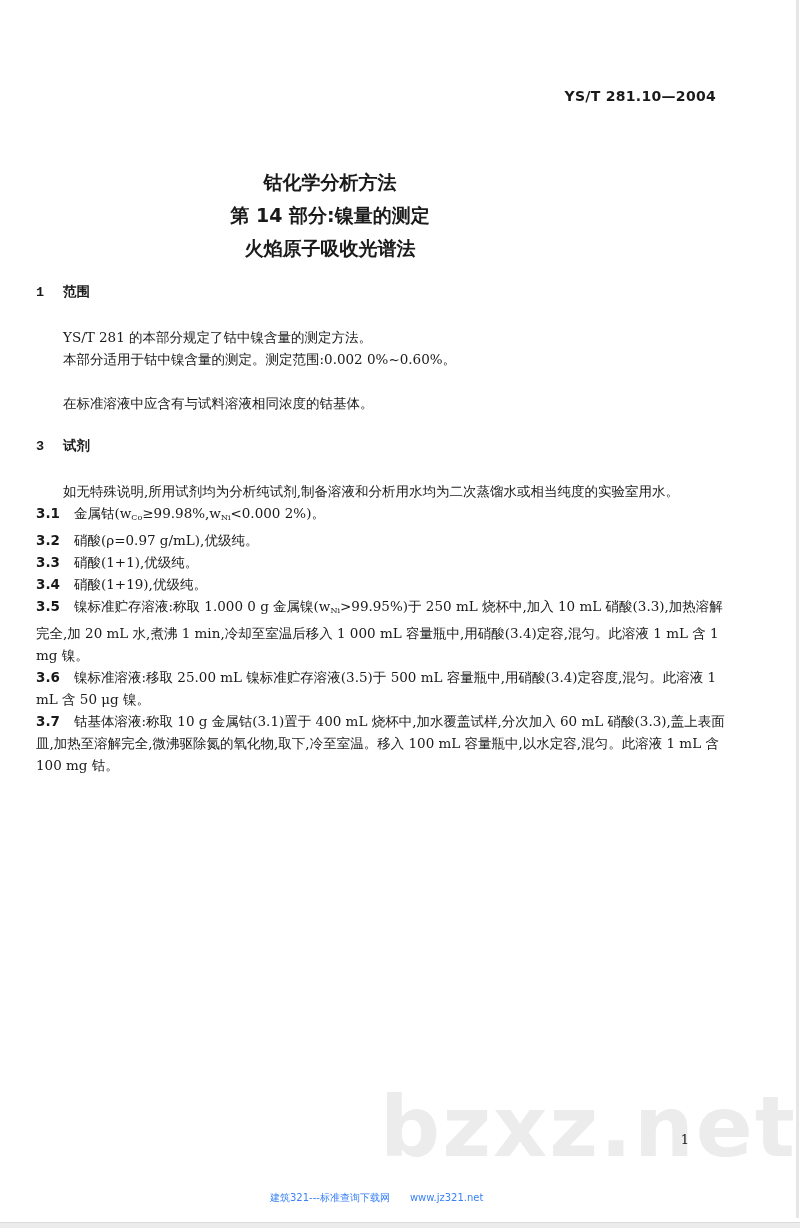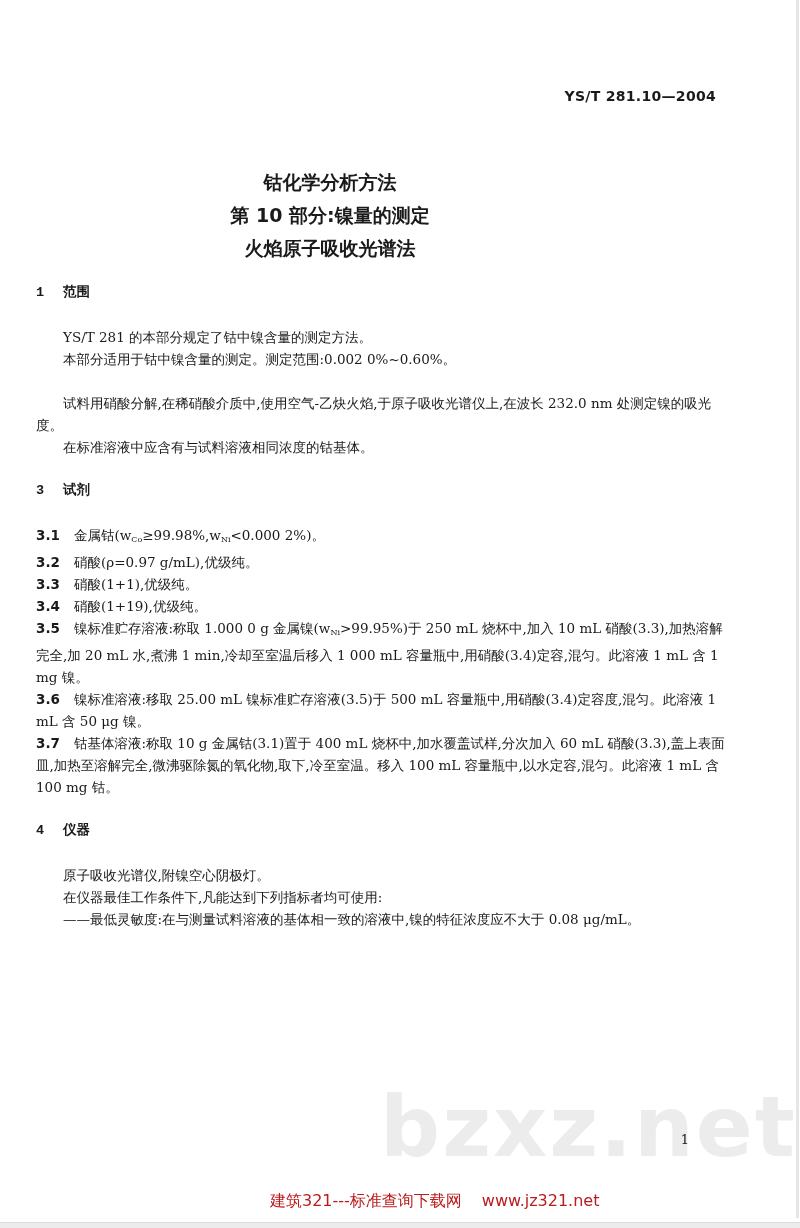--- a/index.html
+++ b/index.html
@@ -53,57 +53,57 @@
   .watermark-big {
     position: absolute; left: 380px; top: 1078px;
     font-family: "DejaVu Sans", "Liberation Sans", sans-serif;
     font-weight: bold; font-size: 84px; letter-spacing: 2px;
     color: rgba(200,200,200,0.35);
     pointer-events: none;
   }
   .footer-watermark {
     position: absolute; top: 1191px; left: 270px;
     font-family: "DejaVu Sans", "Liberation Sans", sans-serif;
-    font-size: 16px; color: #b91c1c;
+    font-size: 10px; color: #3b82f6;
   }
   .footer-watermark span { margin-right: 20px; }
 </style>
 </head>
 <body>
 
 <div class="page">
 
   <div class="std-code">YS/T 281.10—2004</div>
 
   <div class="title-block">
     <div>钴化学分析方法</div>
-    <div>第 10 部分:镍量的测定</div>
+    <div>第 14 部分:镍量的测定</div>
     <div>火焰原子吸收光谱法</div>
   </div>
 
   <div class="content">
 
 
     <div class="section">
       <div class="section-head">
         <span class="num">1</span><span>范围</span>
       </div>
       <p class="para">YS/T 281 的本部分规定了钴中镍含量的测定方法。</p>
       <p class="para">本部分适用于钴中镍含量的测定。测定范围:0.002 0%~0.60%。</p>
     </div>
 
     <div class="section">
-      <p class="para">试料用硝酸分解,在稀硝酸介质中,使用空气-乙炔火焰,于原子吸收光谱仪上,在波长 232.0 nm 处测定镍的吸光度。</p>
       <p class="para">在标准溶液中应含有与试料溶液相同浓度的钴基体。</p>
     </div>
 
     <div class="section">
       <div class="section-head">
         <span class="num">3</span><span>试剂</span>
       </div>
+      <p class="para">如无特殊说明,所用试剂均为分析纯试剂,制备溶液和分析用水均为二次蒸馏水或相当纯度的实验室用水。</p>
 
       <p class="item">
         <span class="num">3.1</span><span>金属钴(w</span><span class="sub">Co</span><span>≥99.98%,w</span><span class="sub">Ni</span><span>&lt;0.000 2%)。</span>
       </p>
       <p class="item">
         <span class="num">3.2</span><span>硝酸(ρ=0.97 g/mL),优级纯。</span>
       </p>
       <p class="item">
         <span class="num">3.3</span><span>硝酸(1+1),优级纯。</span>
       </p>
@@ -114,28 +114,20 @@
         <span class="num">3.5</span><span>镍标准贮存溶液:称取 1.000 0 g 金属镍(w</span><span class="sub">Ni</span><span>&gt;99.95%)于 250 mL 烧杯中,加入 10 mL 硝酸(3.3),加热溶解完全,加 20 mL 水,煮沸 1 min,冷却至室温后移入 1 000 mL 容量瓶中,用硝酸(3.4)定容,混匀。此溶液 1 mL 含 1 mg 镍。</span>
       </p>
       <p class="item">
         <span class="num">3.6</span><span>镍标准溶液:移取 25.00 mL 镍标准贮存溶液(3.5)于 500 mL 容量瓶中,用硝酸(3.4)定容度,混匀。此溶液 1 mL 含 50 μg 镍。</span>
       </p>
       <p class="item">
         <span class="num">3.7</span><span>钴基体溶液:称取 10 g 金属钴(3.1)置于 400 mL 烧杯中,加水覆盖试样,分次加入 60 mL 硝酸(3.3),盖上表面皿,加热至溶解完全,微沸驱除氮的氧化物,取下,冷至室温。移入 100 mL 容量瓶中,以水定容,混匀。此溶液 1 mL 含 100 mg 钴。</span>
       </p>
     </div>
 
-    <div class="section">
-      <div class="section-head">
-        <span class="num">4</span><span>仪器</span>
-      </div>
-      <p class="para">原子吸收光谱仪,附镍空心阴极灯。</p>
-      <p class="para">在仪器最佳工作条件下,凡能达到下列指标者均可使用:</p>
-      <p class="para">——最低灵敏度:在与测量试料溶液的基体相一致的溶液中,镍的特征浓度应不大于 0.08 μg/mL。</p>
-    </div>
   </div>
 
   <div class="watermark-big">bzxz.net</div>
 
   <div class="page-num">1</div>
 
   <div class="footer-watermark">
     <span>建筑321---标准查询下载网</span><span>www.jz321.net</span>
   </div>
 </div>

